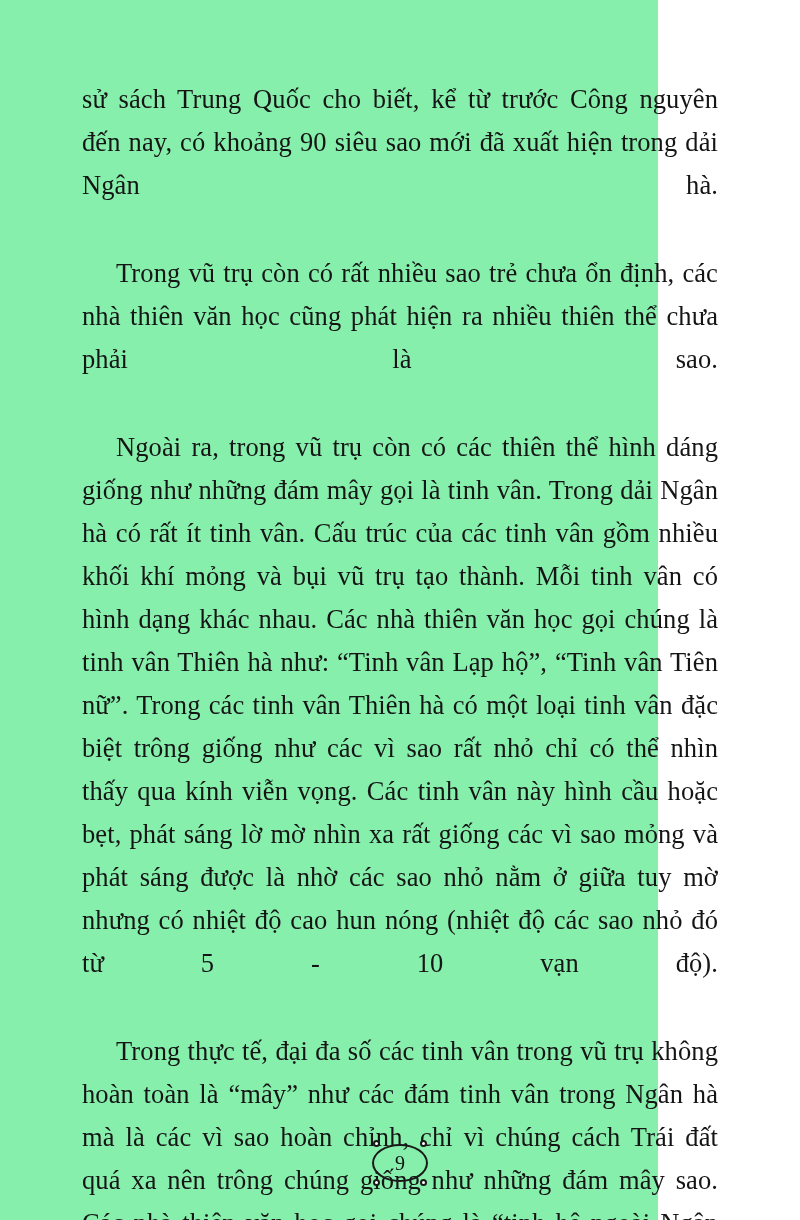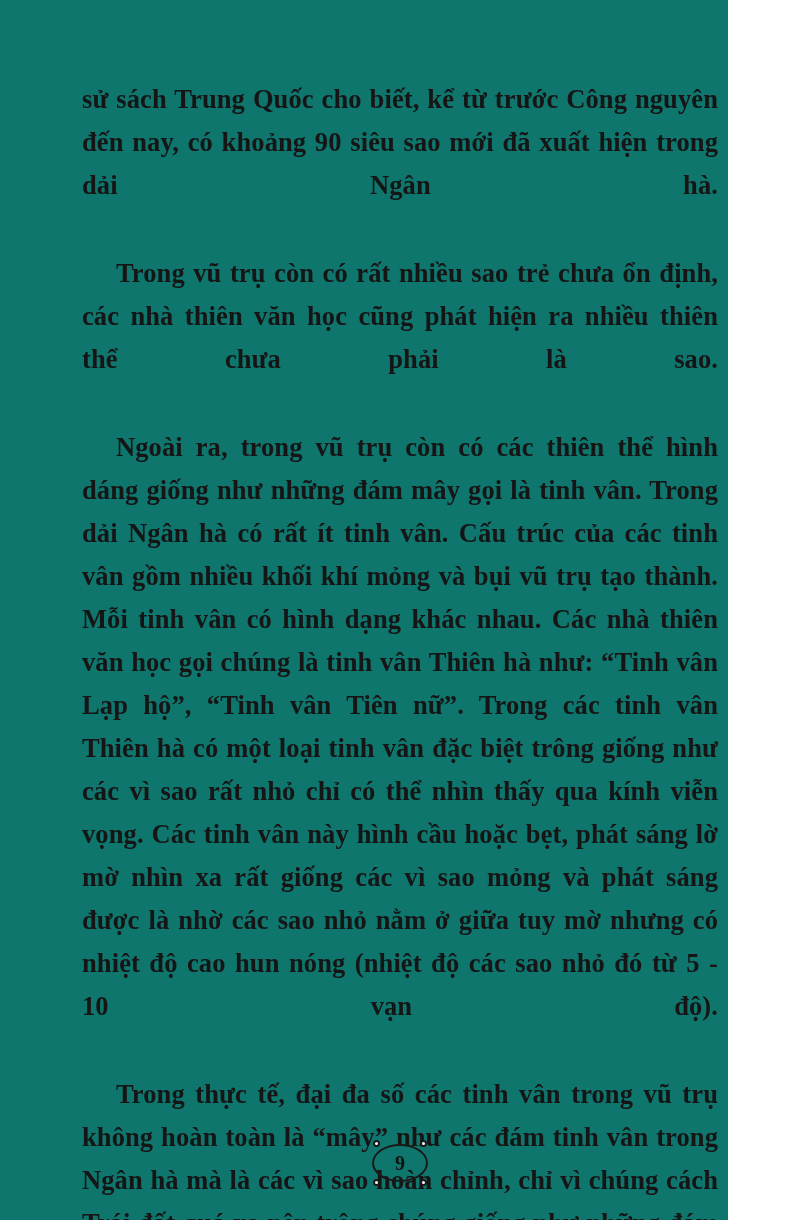--- a/index.html
+++ b/index.html
@@ -8,25 +8,24 @@
   }
   body {
     width: 800px;
     height: 1220px;
     background: #ffffff;
     font-family: "Liberation Serif", serif;
     overflow: hidden;
   }
   .page {
     position: relative;
-    width: 728px;
+    width: 658px;
     height: 1220px;
     box-sizing: border-box;
-    background: #0f766e;
-    font-weight: bold;
+    background: #86efac;
   }
   .content {
     position: absolute;
     left: 82px;
     top: 78px;
     width: 636px;
   }
   .para {
     margin: 0 0 2px 0;
     font-size: 26.5px;

